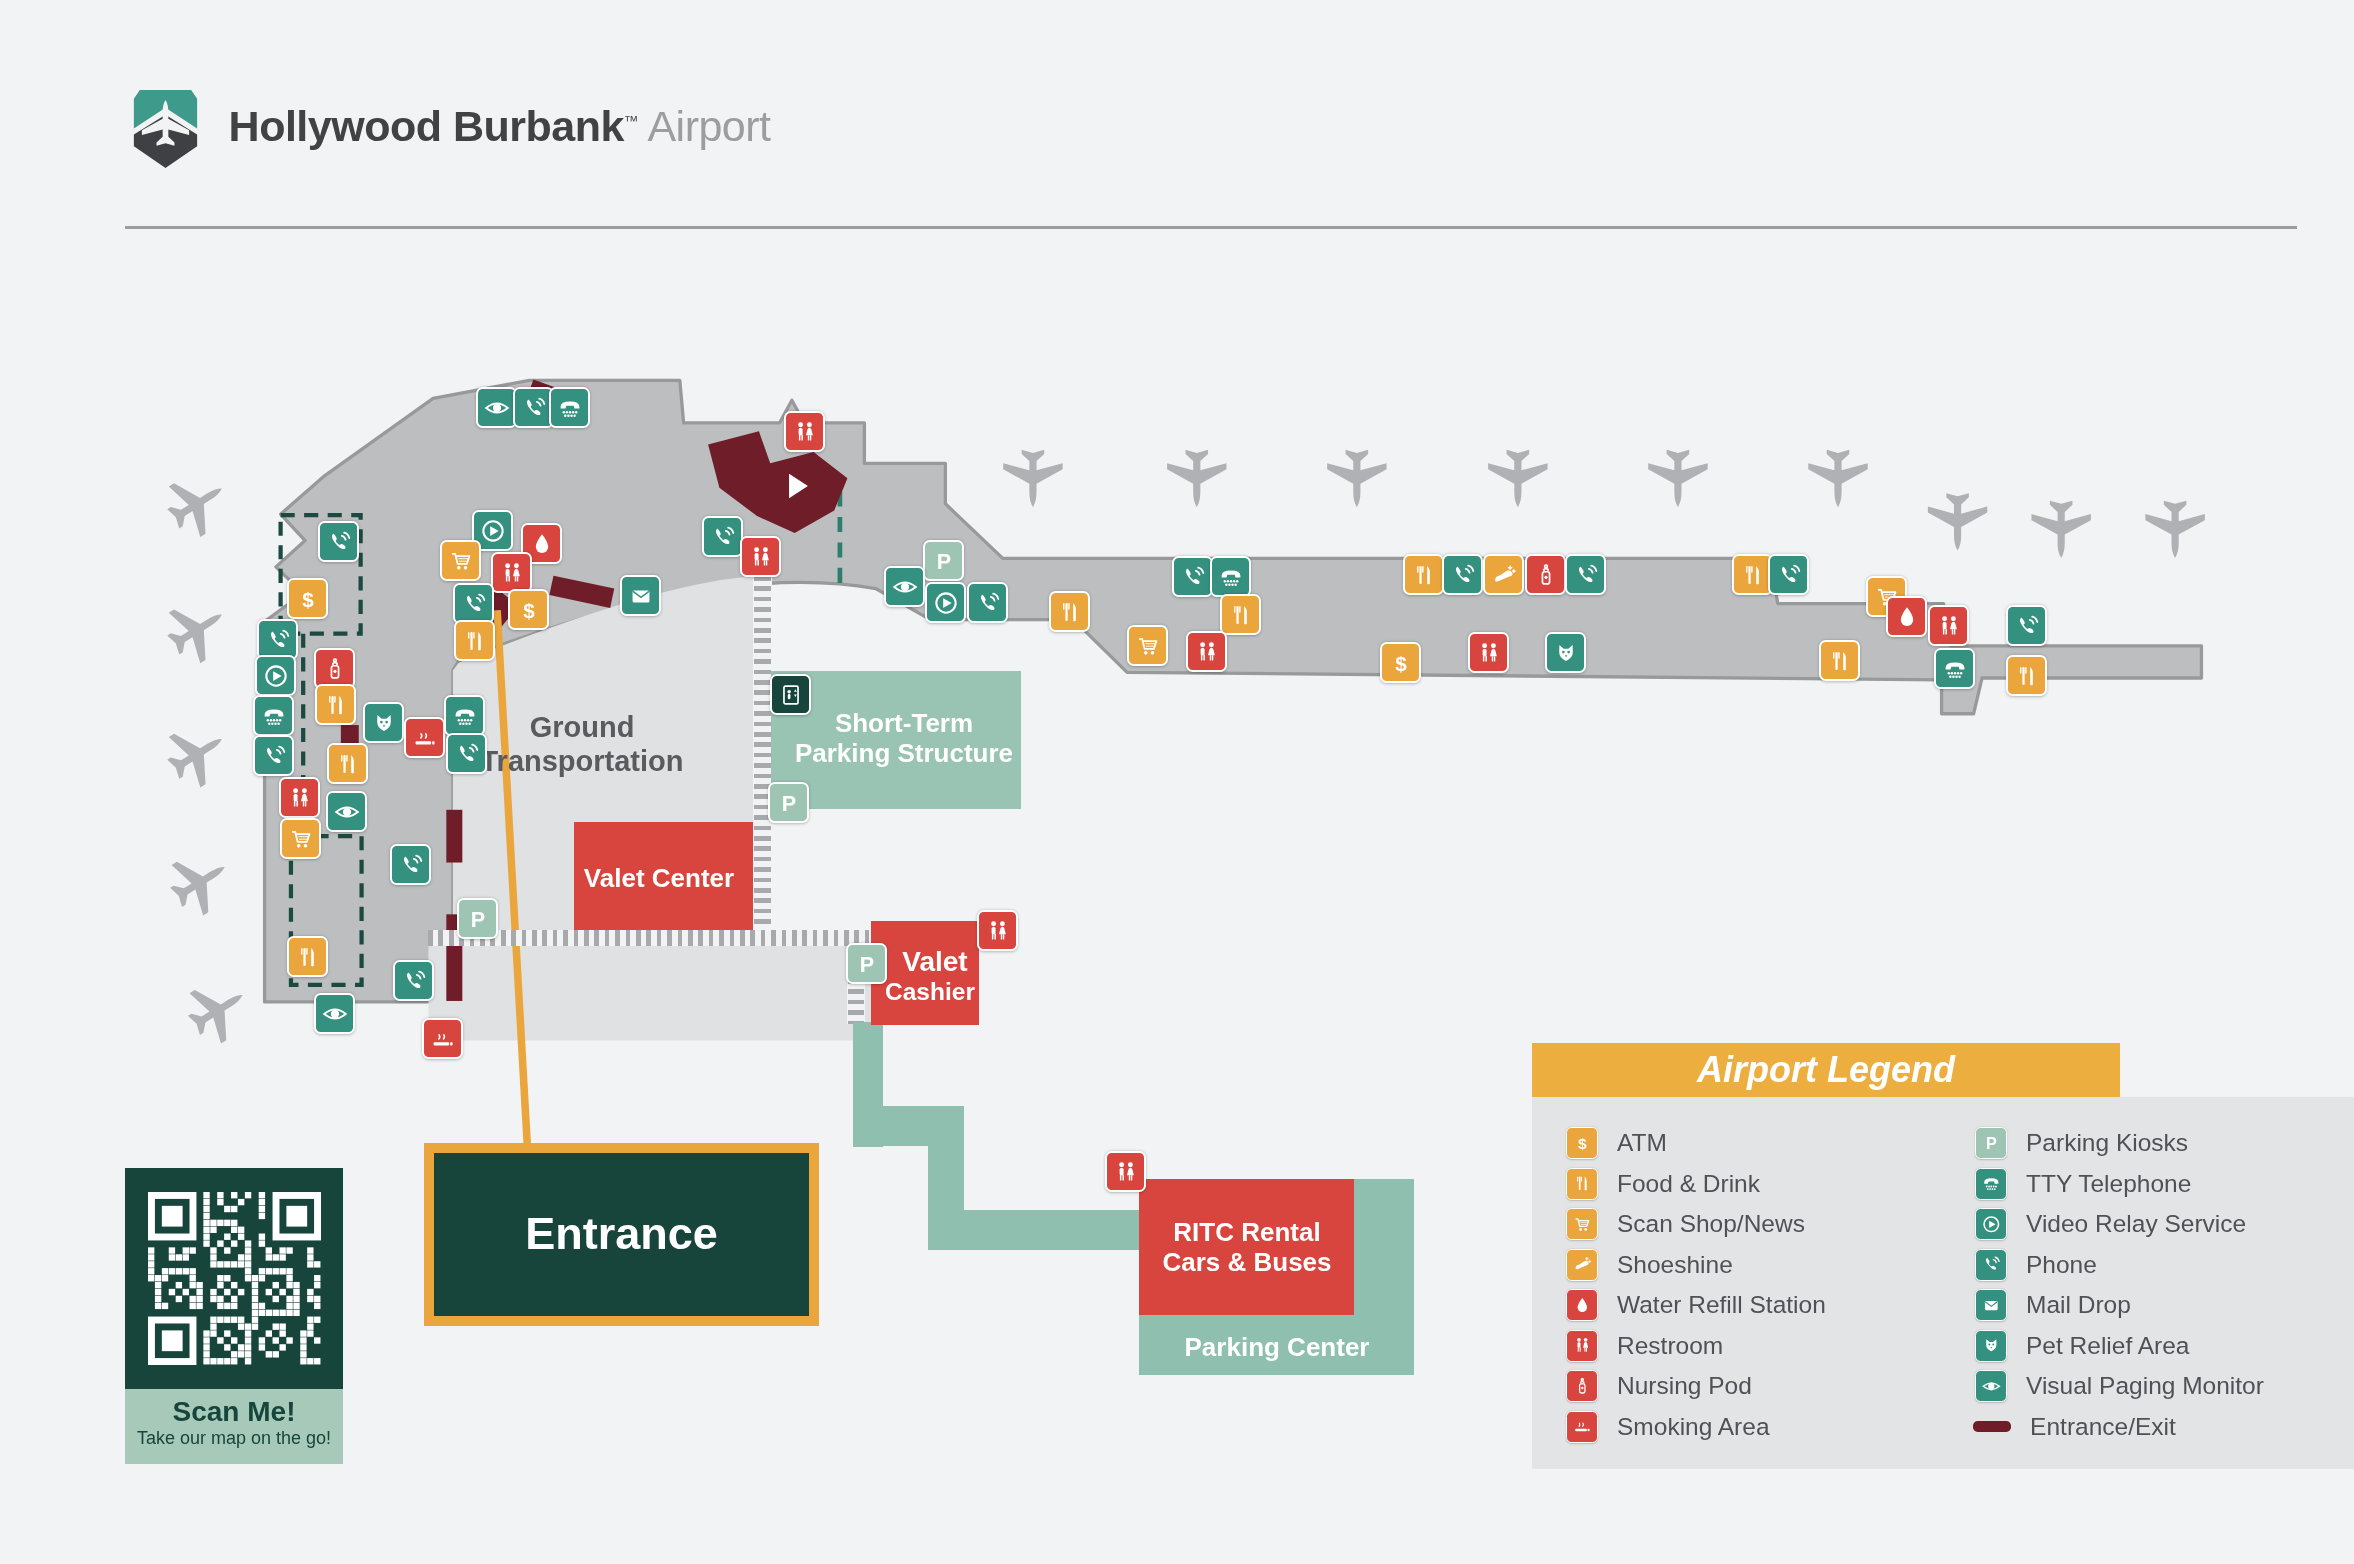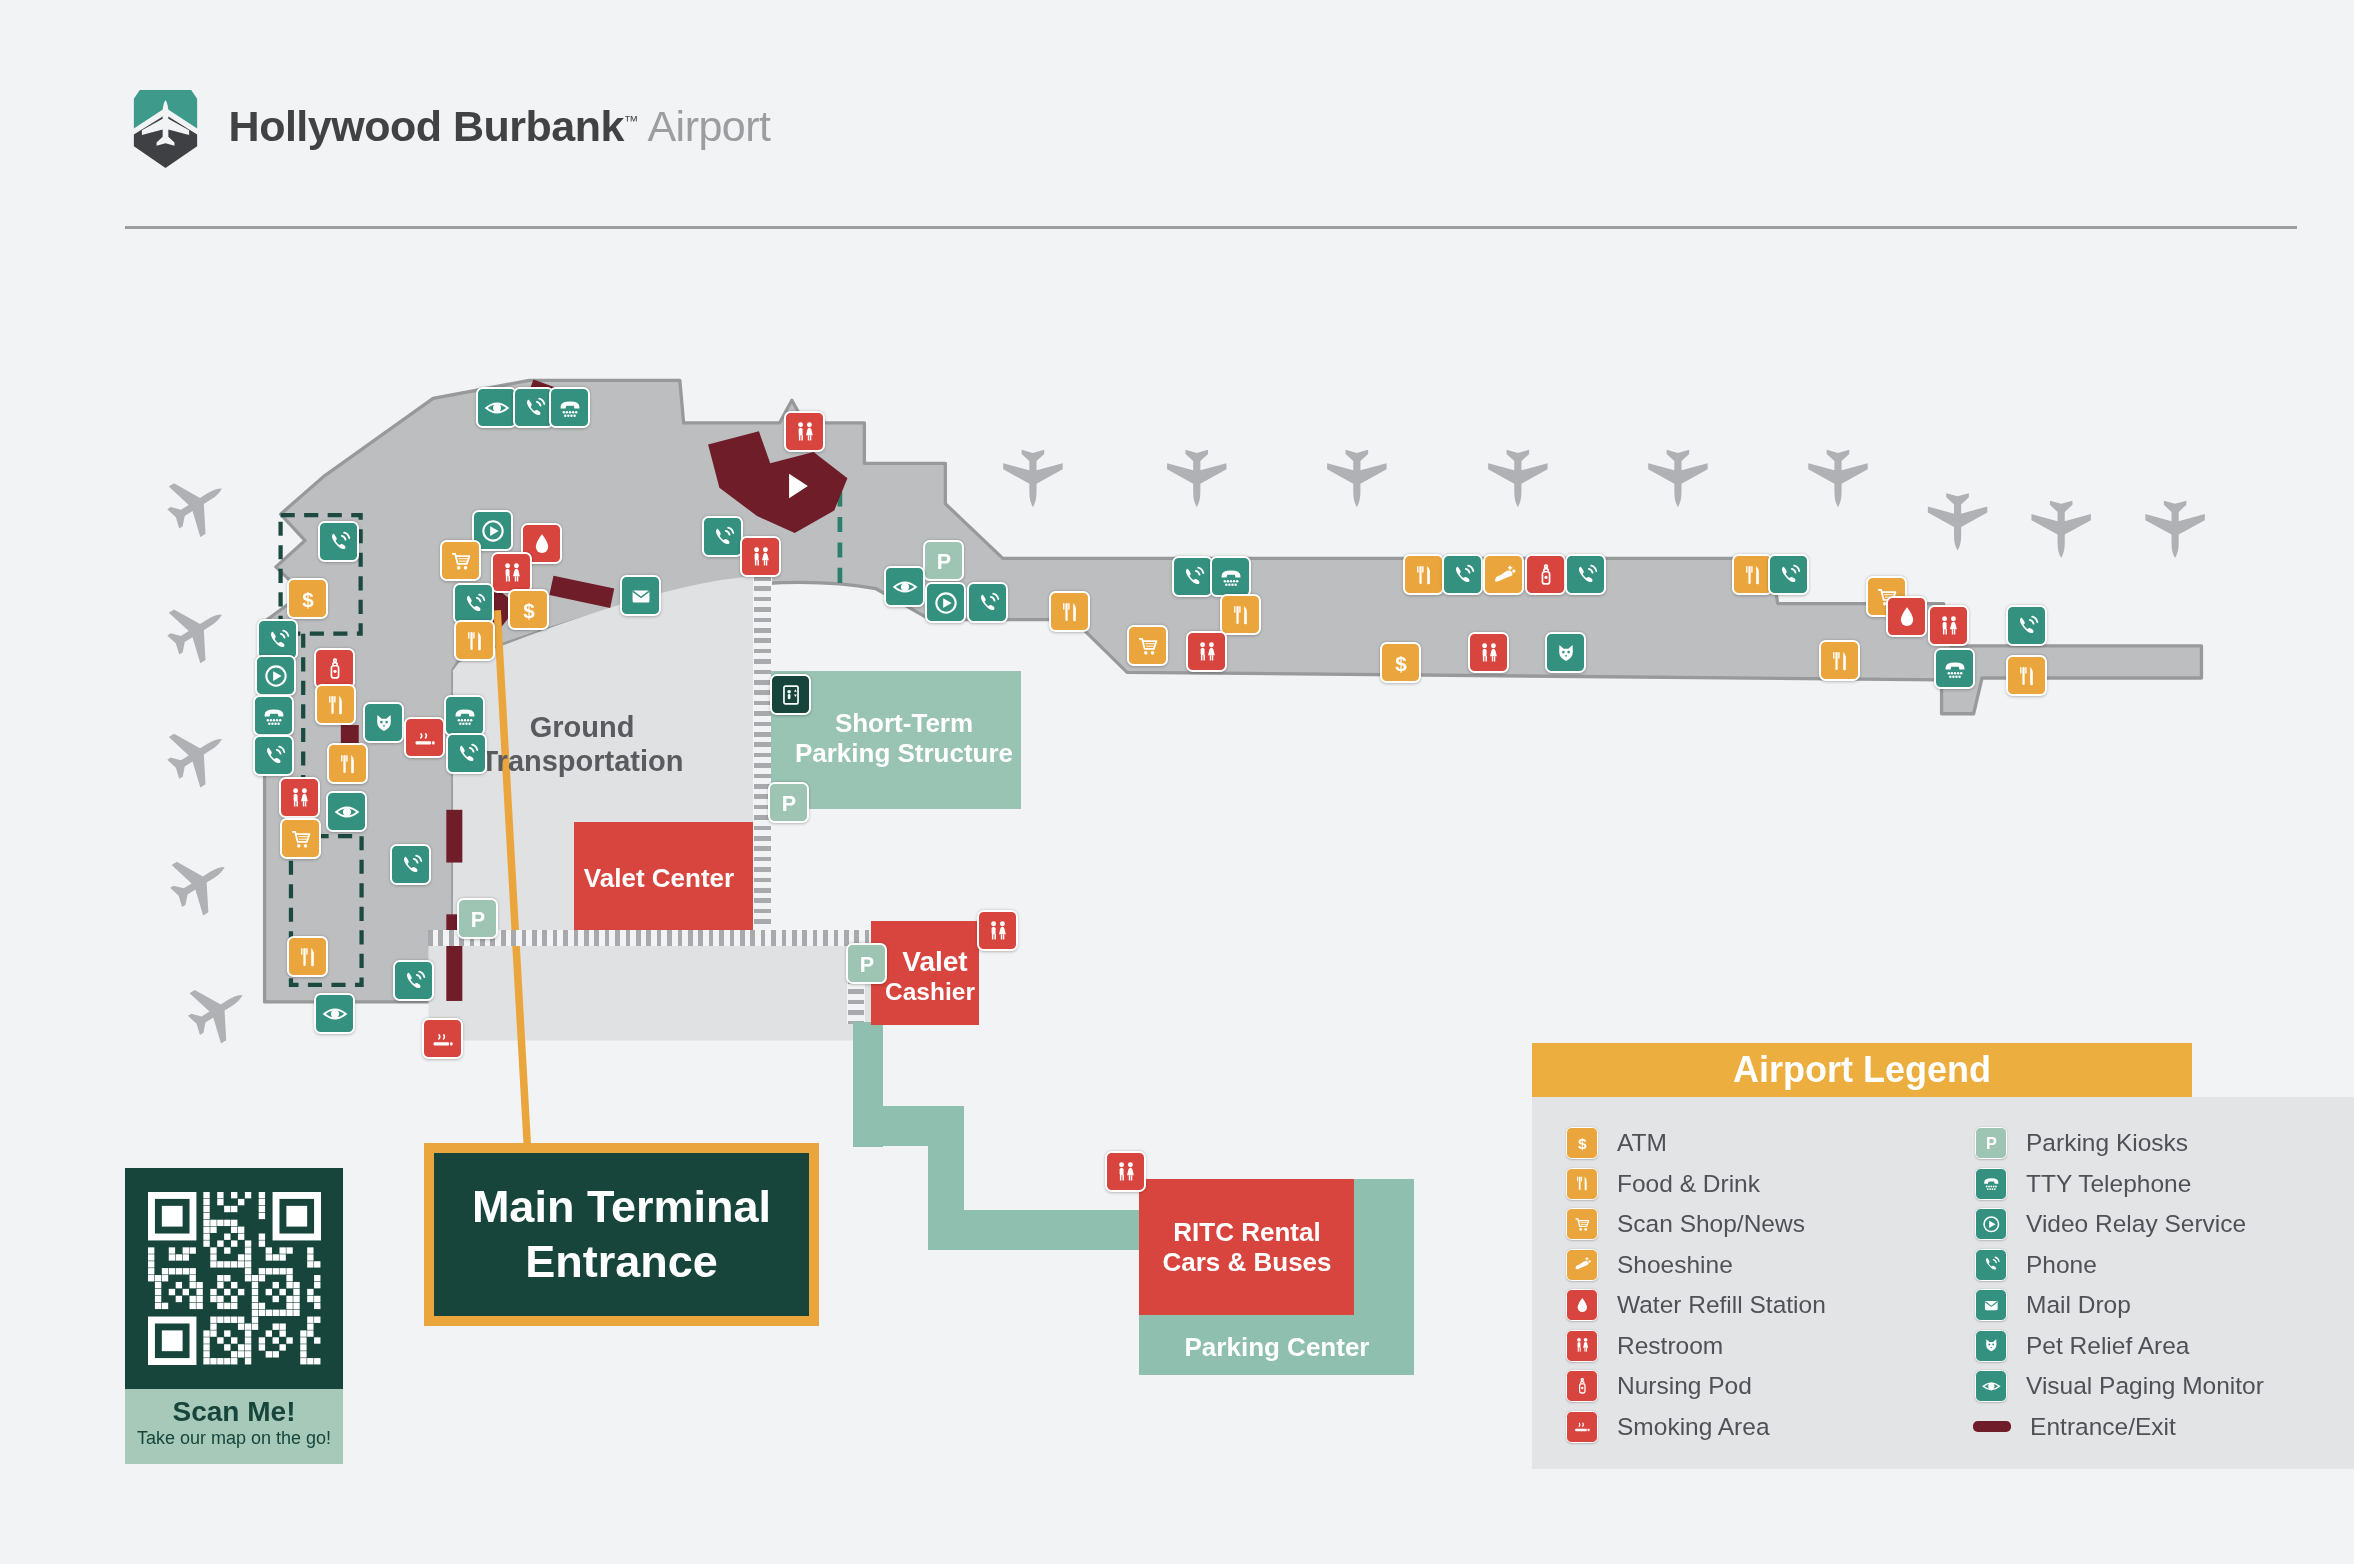--- a/index.html
+++ b/index.html
@@ -34,22 +34,22 @@
        display:flex;flex-direction:column;align-items:center;justify-content:center;}
   .mte div{color:#fff;font-weight:bold;font-size:45px;line-height:1.22;}
   
   .qr-wrap{left:125px;top:1168px;width:218px;height:297px;}
   .qr-dark{position:absolute;left:0;top:0;width:218px;height:221px;background:#17453C;}
   .qr-foot{position:absolute;left:0;top:221px;width:218px;height:75px;background:#A6C9BA;text-align:center;}
   .qr-scan{font-size:28px;font-weight:bold;color:#17453C;margin-top:6.6px;}
   .qr-tag{font-size:18px;color:#17453C;margin-top:0.9px;}
   
   .legend{left:1532px;top:1043px;width:734px;height:426px;}
-  .legend-head{position:absolute;left:0;top:0;width:660px;height:54px;background:#EBAE3F;
-               display:flex;align-items:center;justify-content:center;color:#fff;font-size:36px;font-weight:bold;}
+  .legend-head{position:absolute;left:0;top:0;width:588px;height:54px;background:#EBAE3F;
+               display:flex;align-items:center;justify-content:center;color:#fff;font-size:36px;font-weight:bold;font-style:italic;}
   .legend-body{position:absolute;left:0;top:54px;width:886px;height:372px;background:#E3E4E6;
                display:flex;padding:30px 0 0 34px;}
   .legend-col{display:flex;flex-direction:column;gap:8.5px;width:350px;}
   .legend-row{display:flex;align-items:center;height:32px;}
   .legend-row .lab{font-size:24.5px;color:#4F5156;margin-left:19px;}
   
   .chip{position:absolute;border-radius:6.6px;border:2.8px solid #fff;box-shadow:0 0.9px 2.8px rgba(0,0,0,.25);
         display:flex;align-items:center;justify-content:center;}
   .chip svg{display:block;}
   .chip-l{position:relative;flex:0 0 auto;width:32px;height:32px;border-radius:5.6px;border:1.9px solid #fff;
@@ -242,21 +242,20 @@
   <div class="abs maplabel lbl-white" style="left:904px;top:723px;"><span>Short-Term</span></div>
   <div class="abs maplabel lbl-white" style="left:904px;top:753px;"><span>Parking Structure</span></div>
   <div class="abs maplabel lbl-white" style="left:659px;top:878px;"><span>Valet Center</span></div>
   <div class="abs maplabel lbl-white" style="left:935px;top:962px;font-size:28px;"><span>Valet</span></div>
   <div class="abs maplabel lbl-white" style="left:930px;top:992px;font-size:24.5px;"><span>Cashier</span></div>
   <div class="abs maplabel lbl-white" style="left:1247px;top:1232px;"><span>RITC Rental</span></div>
   <div class="abs maplabel lbl-white" style="left:1247px;top:1262px;"><span>Cars &amp; Buses</span></div>
   <div class="abs maplabel lbl-white" style="left:1277px;top:1347px;"><span>Parking Center</span></div>
 
   <div class="abs mte">
-    <div>Main Terminal</div>
     <div>Entrance</div>
   </div>
 
   <div class="abs qr-wrap">
     <div class="qr-dark">
       <svg id="qr-svg" width="173" height="173" style="position:absolute;left:22.6px;top:23.5px;" fill="#fff" viewBox="0 0 184 184">
           <rect x="0" y="58.88" width="6.7712" height="6.7712"></rect>
           <rect x="0" y="66.24000000000001" width="6.7712" height="6.7712"></rect>
           <rect x="0" y="73.60000000000001" width="6.7712" height="6.7712"></rect>
           <rect x="0" y="80.96000000000001" width="6.7712" height="6.7712"></rect>

